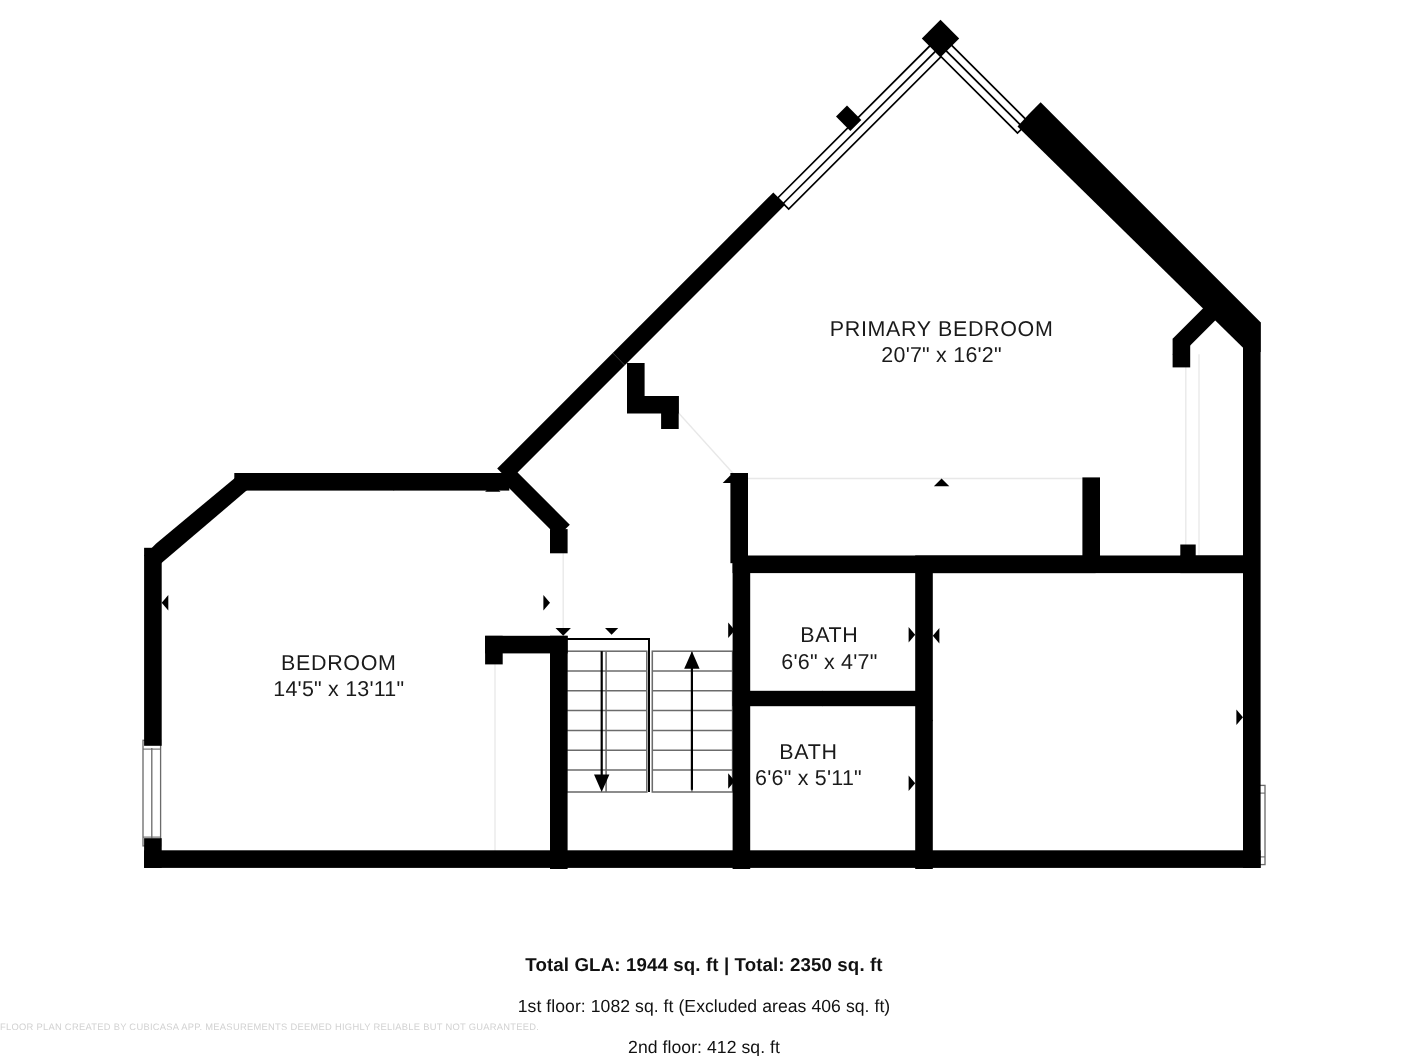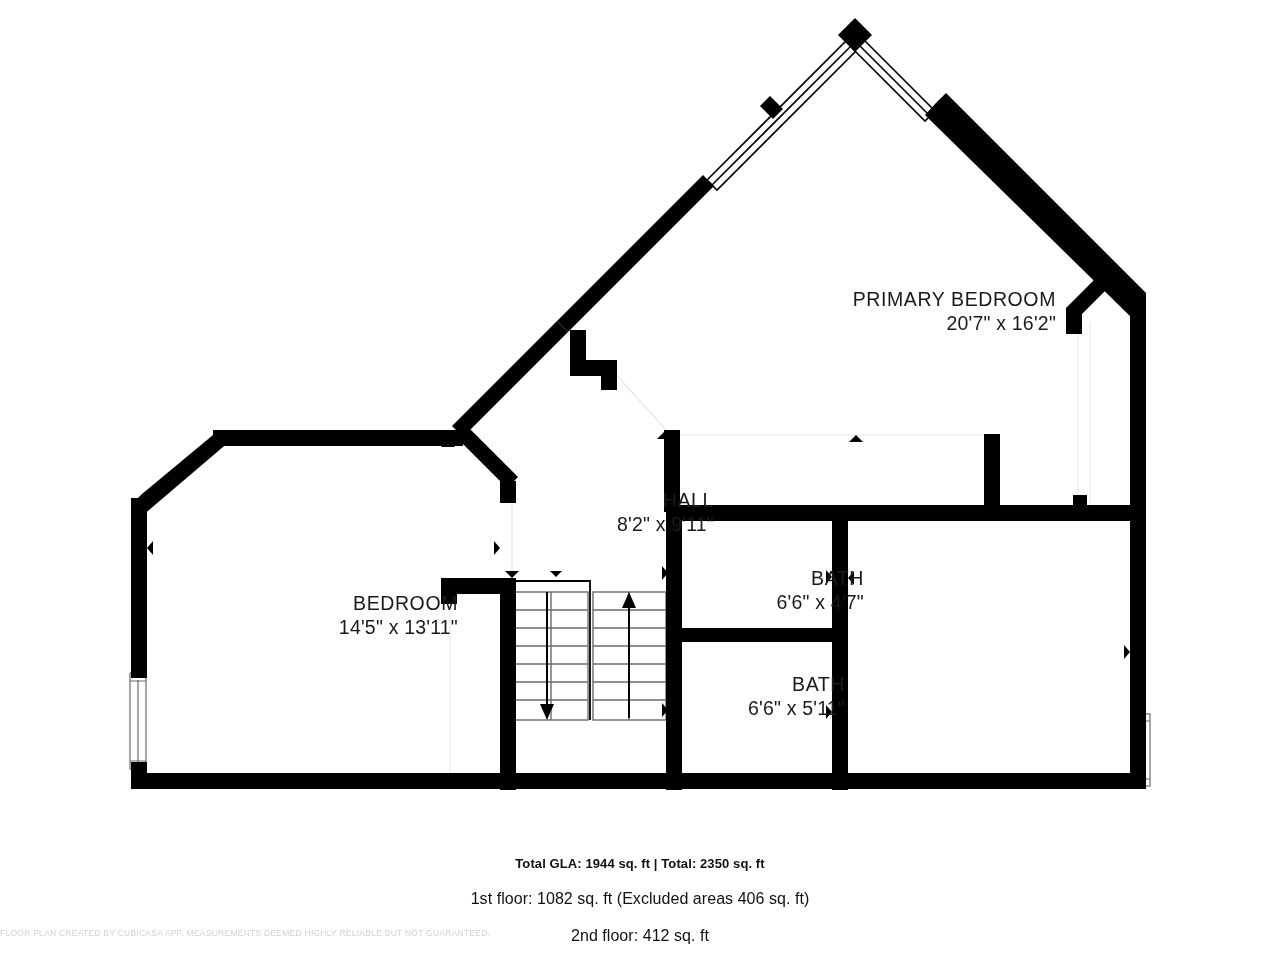--- a/index.html
+++ b/index.html
@@ -23,21 +23,21 @@
   #plan-svg {
     position: absolute;
     left: 0;
     top: 0;
     width: 1280px;
     height: 960px;
     display: block;
   }
   .room-label {
     position: absolute;
-    text-align: right;
+    text-align: center;
     color: #1a1a1a;
     font-family: "Liberation Sans", sans-serif;
     line-height: 1.22;
     white-space: nowrap;
     pointer-events: none;
   }
   .room-name {
     font-size: 19.5px;
     letter-spacing: 0.6px;
     display: block;
@@ -49,25 +49,26 @@
   }
   #summary-block {
     position: absolute;
     left: 0;
     top: 856px;
     width: 1280px;
     text-align: center;
     color: #111111;
   }
   .summary-total {
-    font-size: 13px;
+    font-size: 17px;
     font-weight: bold;
     letter-spacing: 0.1px;
     display: block;
     margin-bottom: 2px;
+    margin-top: 12px;
   }
   .summary-line {
     font-size: 16px;
     letter-spacing: 0.05px;
     display: block;
     margin-top: 19px;
   }
   #disclaimer {
     position: absolute;
     left: 0;
@@ -272,24 +273,20 @@
   <div class="room-label" style="left:656px; top:288px; width:400px;">
     <span class="room-name">PRIMARY BEDROOM</span>
     <span class="room-dims">20'7" x 16'2"</span>
   </div>
 
   <div class="room-label" style="left:158px; top:592px; width:300px;">
     <span class="room-name">BEDROOM</span>
     <span class="room-dims">14'5" x 13'11"</span>
   </div>
 
-  <div class="room-label" style="left:474px; top:489px; width:240px;">
-    <span class="room-name">HALL</span>
-    <span class="room-dims">8'2" x 9'11"</span>
-  </div>
 
   <div class="room-label" style="left:644px; top:567px; width:220px;">
     <span class="room-name">BATH</span>
     <span class="room-dims">6'6" x 4'7"</span>
   </div>
 
   <div class="room-label" style="left:625px; top:673px; width:220px;">
     <span class="room-name">BATH</span>
     <span class="room-dims">6'6" x 5'11"</span>
   </div>

